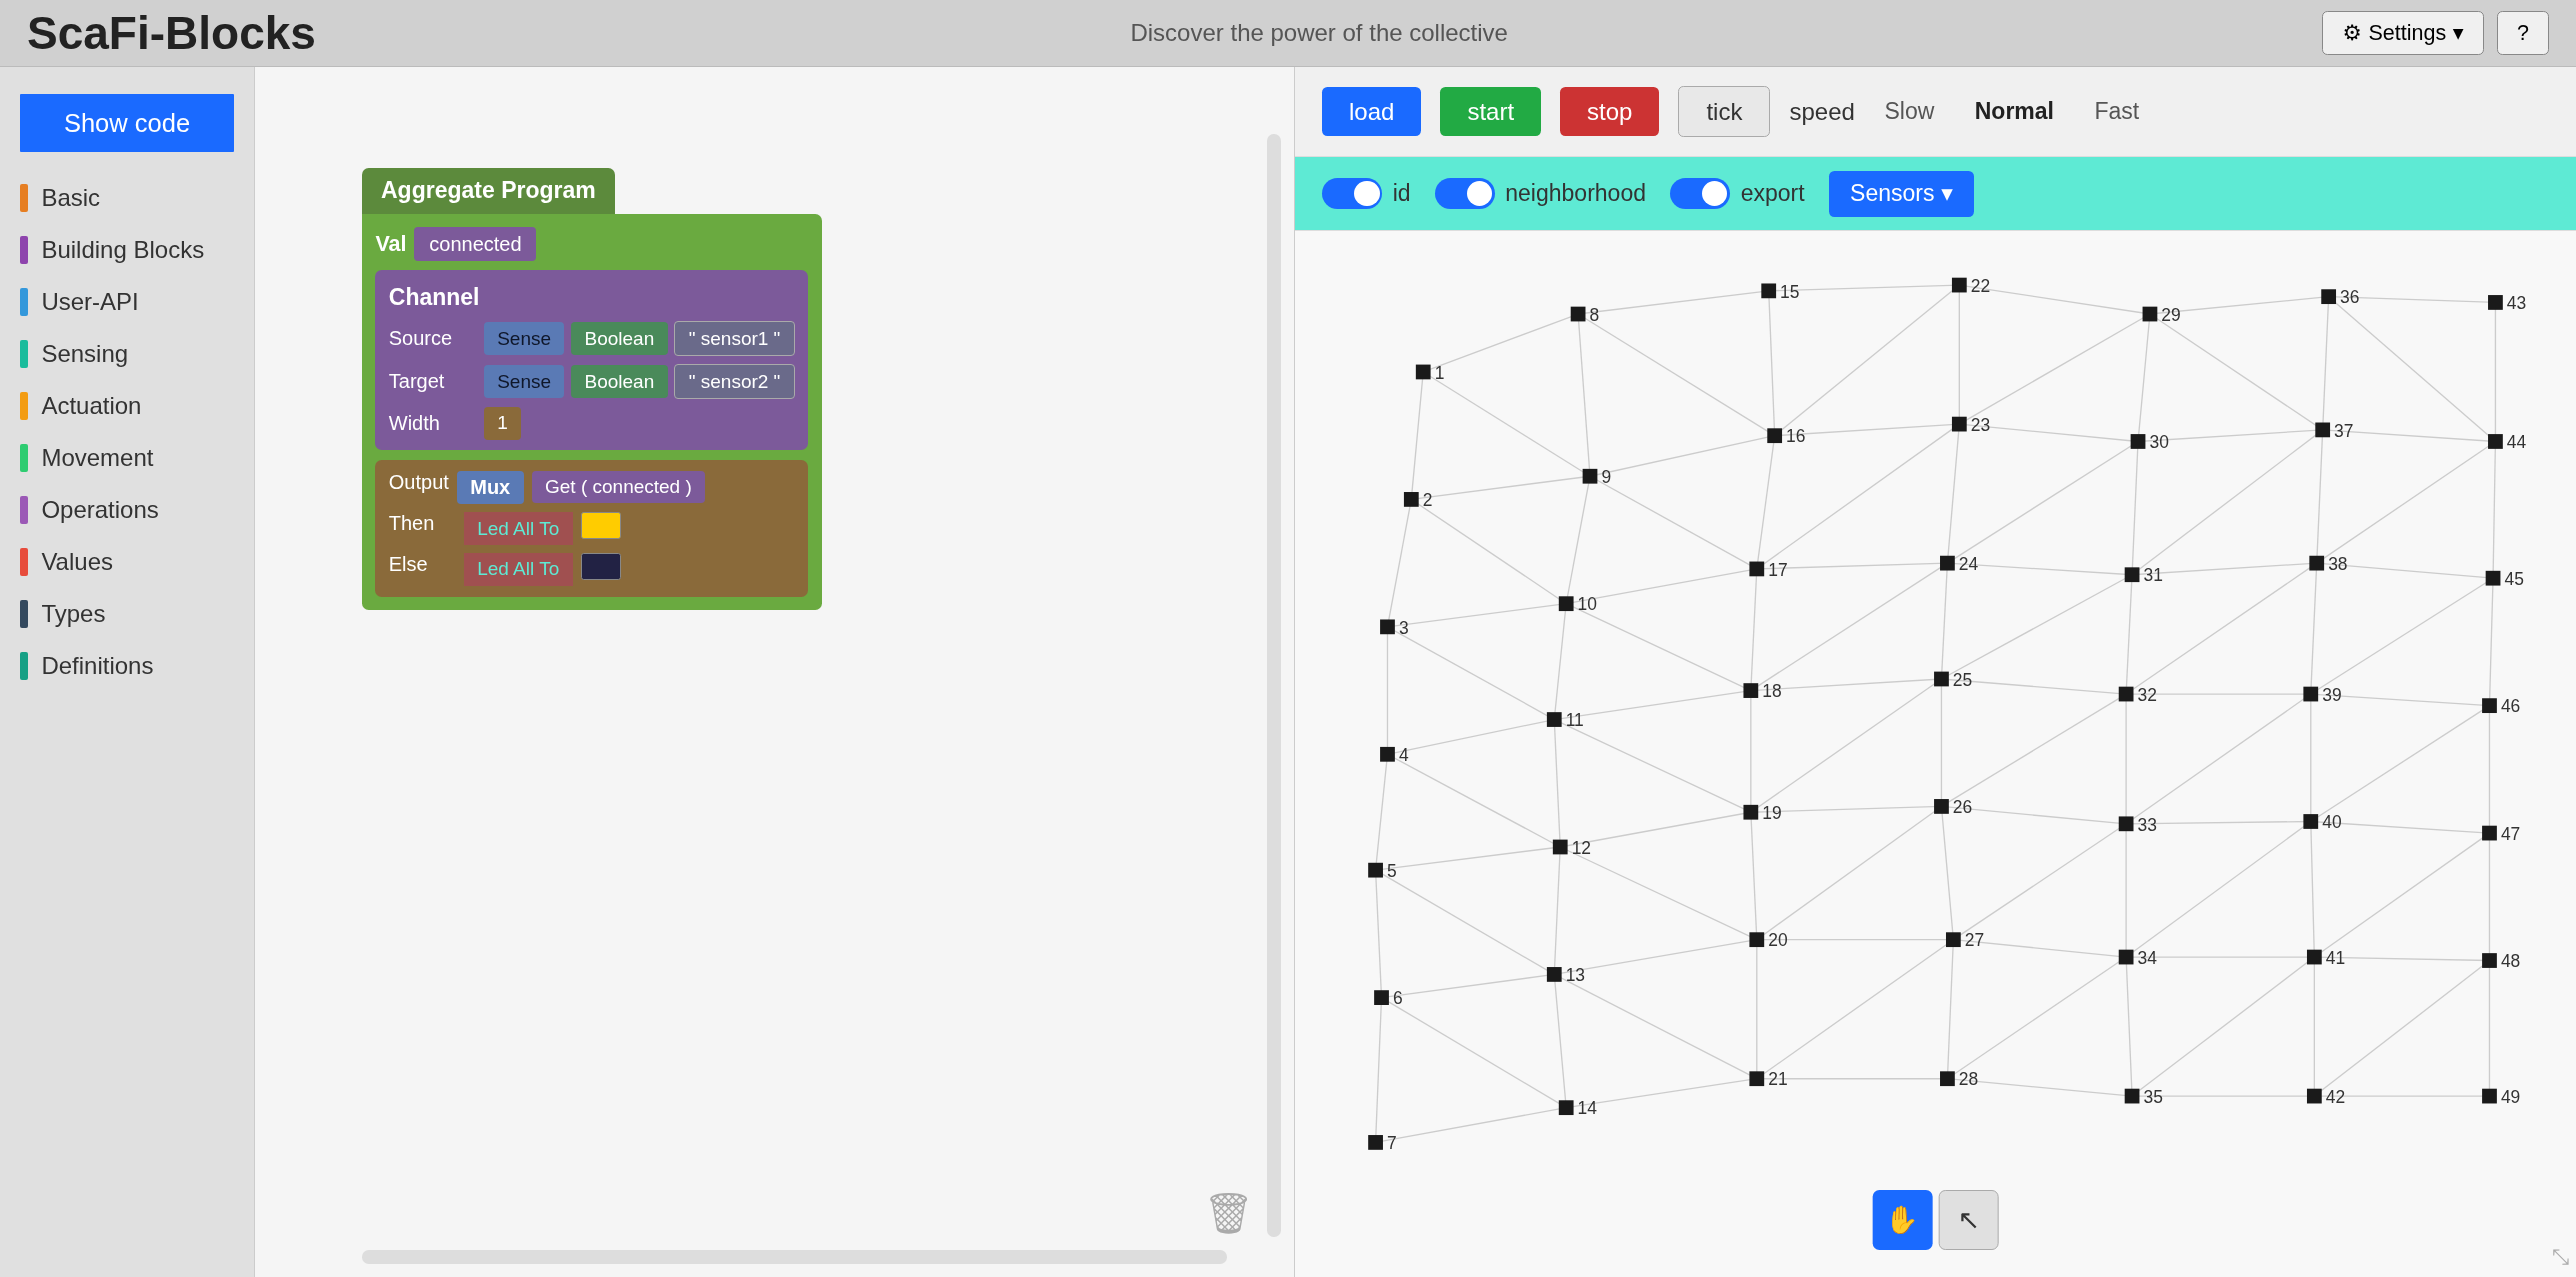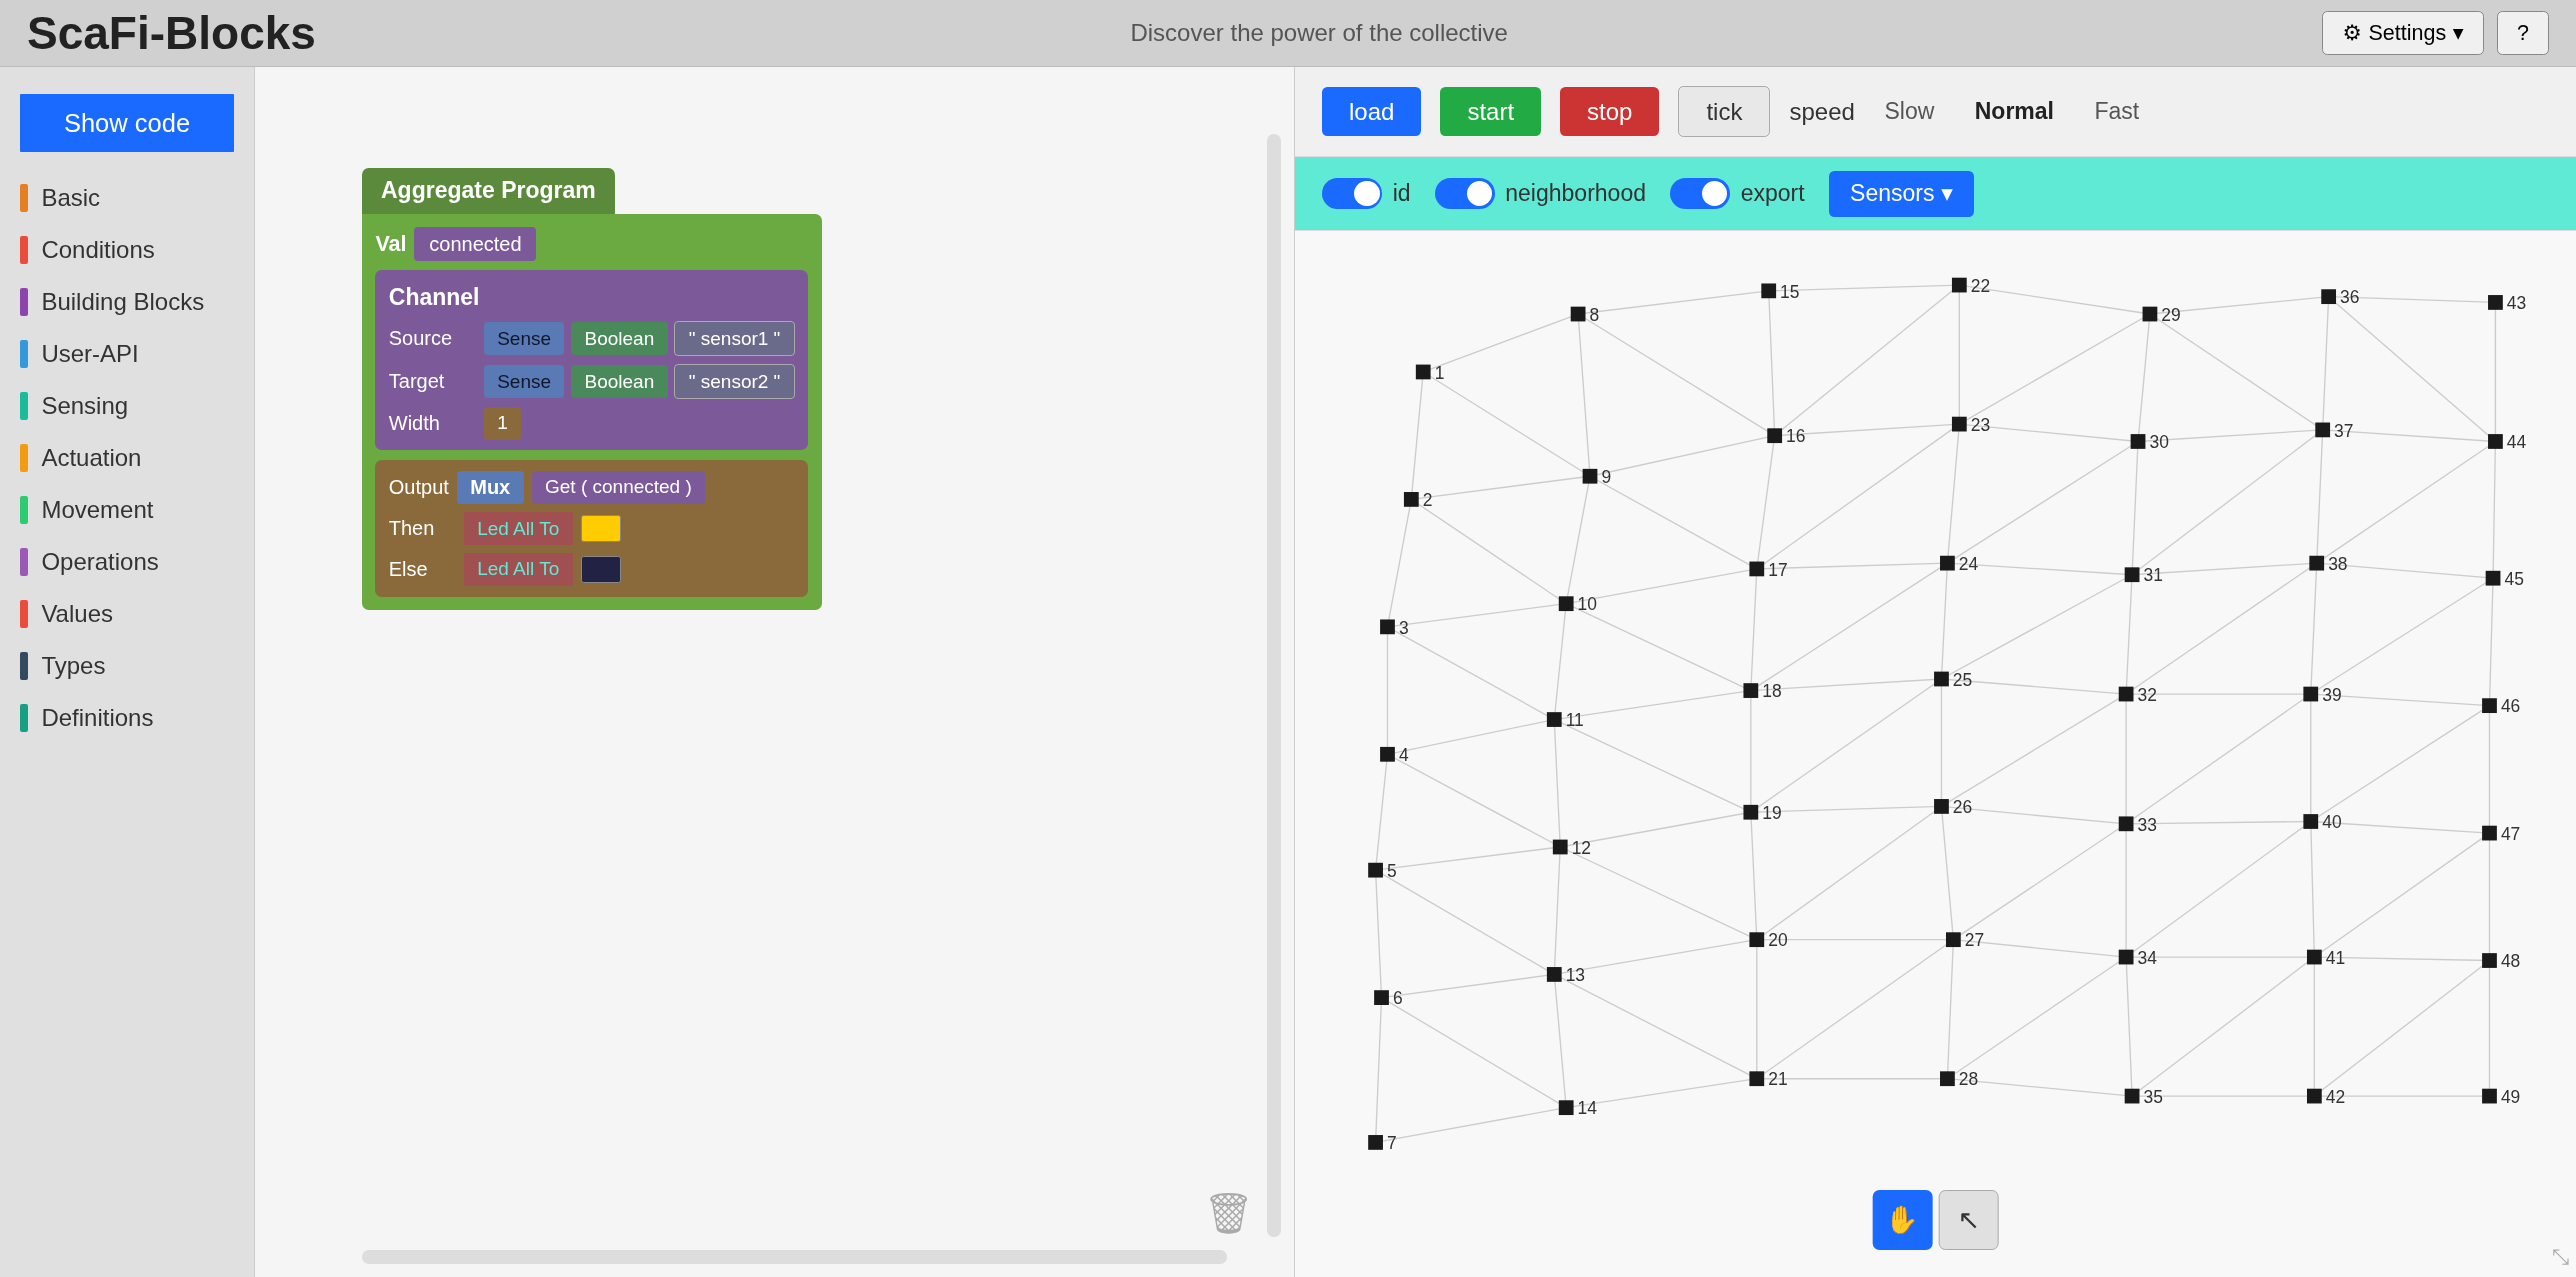--- a/index.html
+++ b/index.html
@@ -99,21 +99,21 @@
     .width-num {
       background: #8a6a3a; color: white; padding: 5.4px 13.4px;
       border-radius: 4px; font-size: 19px;
     }
 
     
     .output-block {
       background: #8a6a3a; border-radius: 6.7px; padding: 10.7px 13.4px;
       display: flex; flex-direction: column; gap: 8px;
     }
-    .output-row { display: flex; align-items: center; gap: 8px; }
+    .output-row { display: flex; align-items: flex-start; gap: 8px; }
     .output-label { color: white; font-size: 20px; }
     .mux-block {
       background: #5a7ab5; color: white; padding: 5.4px 13.4px;
       border-radius: 4px; font-size: 20px; font-weight: bold;
     }
     .get-block {
       background: #7c5a9a; color: white; padding: 5.4px 13.4px;
       border-radius: 4px; font-size: 19px;
     }
     .then-label { color: white; font-size: 20px; width: 67px; }
@@ -245,24 +245,20 @@
 </div>
 
 <div class="main">
 
   <div class="sidebar">
     <button class="show-code-btn">Show code</button>
     <div id="sidebar-items">
         <div class="sidebar-item">
           <div class="color-bar" style="background:#e67e22"></div>
           <span>Basic</span>
-        </div>
-        <div class="sidebar-item">
-          <div class="color-bar" style="background:#e74c3c"></div>
-          <span>Conditions</span>
         </div>
         <div class="sidebar-item">
           <div class="color-bar" style="background:#8e44ad"></div>
           <span>Building Blocks</span>
         </div>
         <div class="sidebar-item">
           <div class="color-bar" style="background:#3498db"></div>
           <span>User-API</span>
         </div>
         <div class="sidebar-item">

